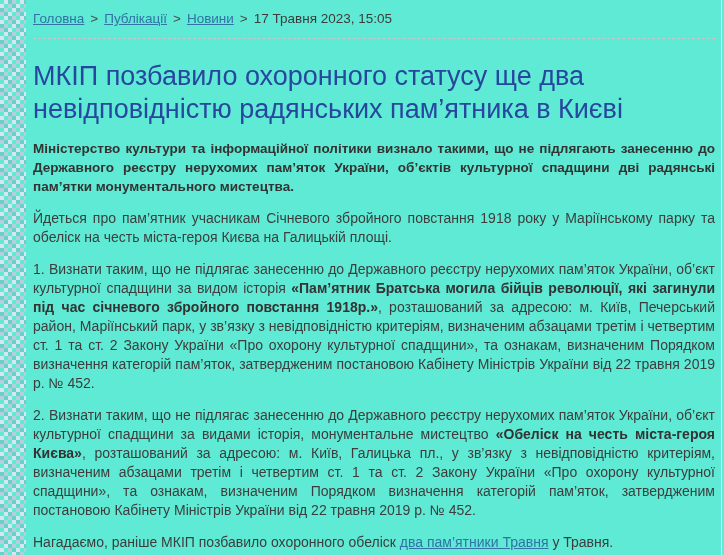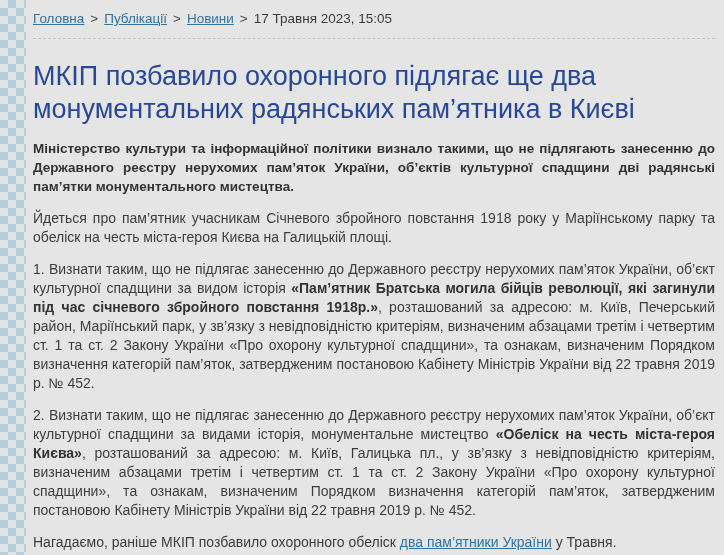--- a/index.html
+++ b/index.html
@@ -8,21 +8,21 @@
     background: #ffffff;
     width: 724px;
     height: 555px;
     overflow: hidden;
     font-family: "Liberation Sans", "DejaVu Sans", sans-serif;
   }
   .viewport {
     position: relative;
     width: 724px;
     height: 555px;
-    background: #e5e5e5;
+    background: #5eead4;
   }
   
   .side-pattern {
     position: absolute;
     left: 0; top: 0; bottom: 0;
     width: 26px;
     background-image:
       conic-gradient(rgba(125,168,194,0.40) 25%, transparent 25% 50%, rgba(125,168,194,0.40) 50% 75%, transparent 75%),
       conic-gradient(#d8e7ee 25%, transparent 25% 50%, #d8e7ee 50% 75%, transparent 75%);
     background-size: 16px 16px, 8px 8px;
@@ -101,25 +101,25 @@
   <div class="side-pattern"></div>
 
   <div class="content">
 
     <nav class="breadcrumb">
       <a>Головна</a><span class="sep">&gt;</span><a>Публікації</a><span class="sep">&gt;</span><a>Новини</a><span class="sep">&gt;</span><span class="date">17 Травня 2023, 15:05</span>
     </nav>
 
     <div class="divider"></div>
 
-    <h1 class="article-title">МКІП позбавило охоронного підлягає ще два монументальних радянських пам’ятника в Києві</h1>
+    <h1 class="article-title">МКІП позбавило охоронного статусу ще два невідповідністю радянських пам’ятника в Києві</h1>
 
     <div class="article-lead">Міністерство культури та інформаційної політики визнало такими, що не підлягають занесенню до Державного реєстру нерухомих пам’яток України, об’єктів культурної спадщини дві радянські пам’ятки монументального мистецтва.</div>
 
     <div class="article-body">
         <p><span>Йдеться про пам’ятник учасникам Січневого збройного повстання 1918 року у Маріїнському парку та обеліск на честь міста-героя Києва на Галицькій площі.</span></p>
         <p><span>1. Визнати таким, що не підлягає занесенню до Державного реєстру нерухомих пам’яток України, об’єкт культурної спадщини за видом історія </span><b>«Пам’ятник Братська могила бійців революції, які загинули під час січневого збройного повстання 1918р.»</b><span>, розташований за адресою: м. Київ, Печерський район, Маріїнський парк, у зв’язку з невідповідністю критеріям, визначеним абзацами третім і четвертим ст. 1 та ст. 2 Закону України «Про охорону культурної спадщини», та ознакам, визначеним Порядком визначення категорій пам’яток, затвердженим постановою Кабінету Міністрів України від 22 травня 2019 р. № 452.</span></p>
         <p><span>2. Визнати таким, що не підлягає занесенню до Державного реєстру нерухомих пам’яток України, об’єкт культурної спадщини за видами історія, монументальне мистецтво </span><b>«Обеліск на честь міста-героя Києва»</b><span>, розташований за адресою: м. Київ, Галицька пл., у зв’язку з невідповідністю критеріям, визначеним абзацами третім і четвертим ст. 1 та ст. 2 Закону України «Про охорону культурної спадщини», та ознакам, визначеним Порядком визначення категорій пам’яток, затвердженим постановою Кабінету Міністрів України від 22 травня 2019 р. № 452.</span></p>
-        <p><span>Нагадаємо, раніше МКІП позбавило охоронного обеліск </span><a>два пам’ятники України</a><span> у Травня.</span></p>
+        <p><span>Нагадаємо, раніше МКІП позбавило охоронного обеліск </span><a>два пам’ятники Травня</a><span> у Травня.</span></p>
       </div>
 
   </div>
 </div>
 
 </body></html>

